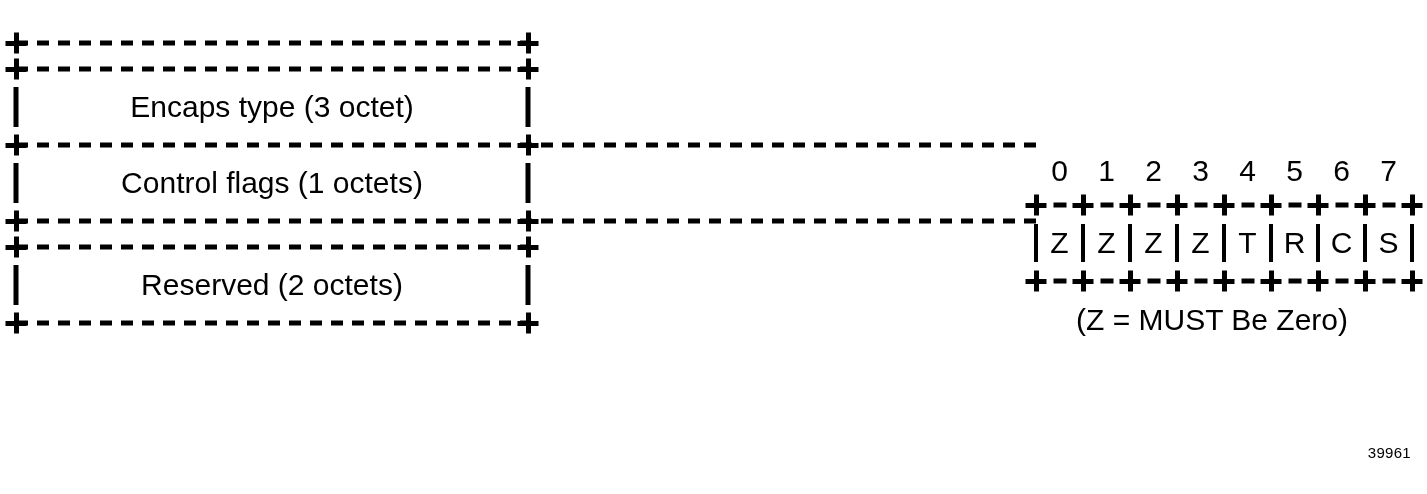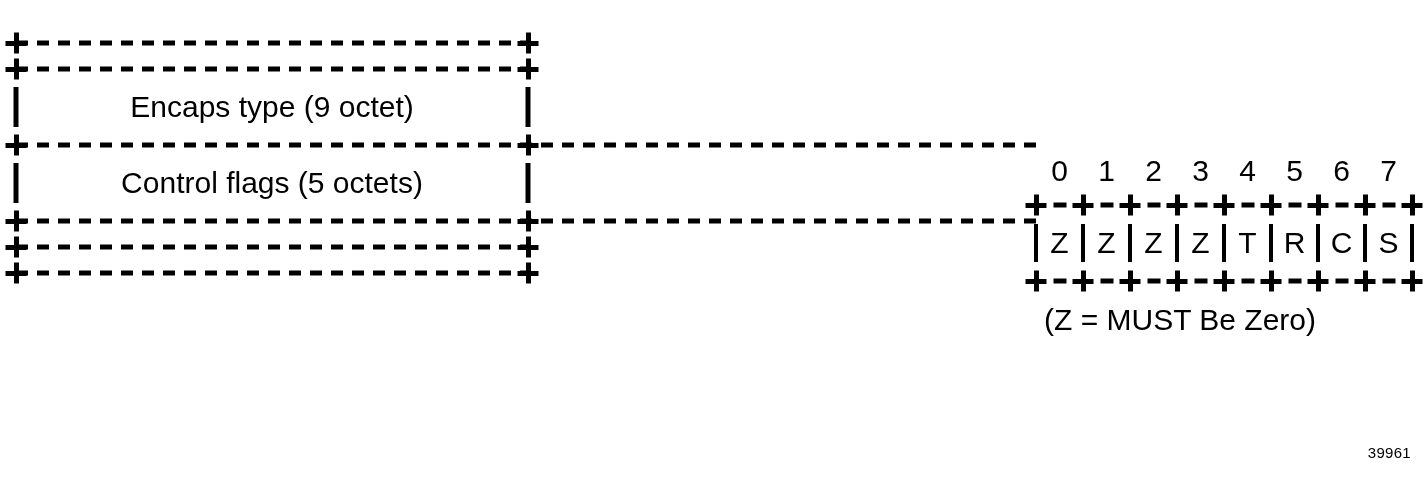--- a/index.html
+++ b/index.html
@@ -187,21 +187,21 @@
     position: absolute;
     top: 50%;
     transform: translate(-50%, -50%);
     font-size: 30px;
     text-align: center;
     width: 40px;
   }
 
   .zero-note {
     position: absolute;
-    left: 992px;
+    left: 1024px;
     top: 303px;
     width: 376px;
     text-align: center;
     font-size: 30px;
     white-space: nowrap;
   }
 
   .figure-number {
     position: absolute;
     right: 16px;
@@ -225,49 +225,54 @@
 
 
     <div class="sep-row">
       <div class="rule"></div>
       <div class="plus left"></div>
       <div class="plus right"></div>
     </div>
 
     <div class="field-row">
       <div class="pipe left"></div>
-      <div class="field-label">Encaps type (9 octet)</div>
+      <div class="field-label">Encaps type (3 octet)</div>
       <div class="pipe right"></div>
     </div>
 
     <div class="sep-row">
       <div class="rule long"></div>
       <div class="plus left"></div>
       <div class="plus right"></div>
     </div>
 
     <div class="field-row">
       <div class="pipe left"></div>
-      <div class="field-label">Control flags (5 octets)</div>
+      <div class="field-label">Control flags (1 octets)</div>
       <div class="pipe right"></div>
     </div>
 
     <div class="sep-row">
       <div class="rule long"></div>
       <div class="plus left"></div>
       <div class="plus right"></div>
     </div>
 
 
     <div class="sep-row">
       <div class="rule"></div>
       <div class="plus left"></div>
       <div class="plus right"></div>
     </div>
 
+    <div class="field-row">
+      <div class="pipe left"></div>
+      <div class="field-label">Reserved (2 octets)</div>
+      <div class="pipe right"></div>
+    </div>
 
     <div class="sep-row">
       <div class="rule"></div>
       <div class="plus left"></div>
       <div class="plus right"></div>
     </div>
 
   </div>
 
   <div class="bitfield">

